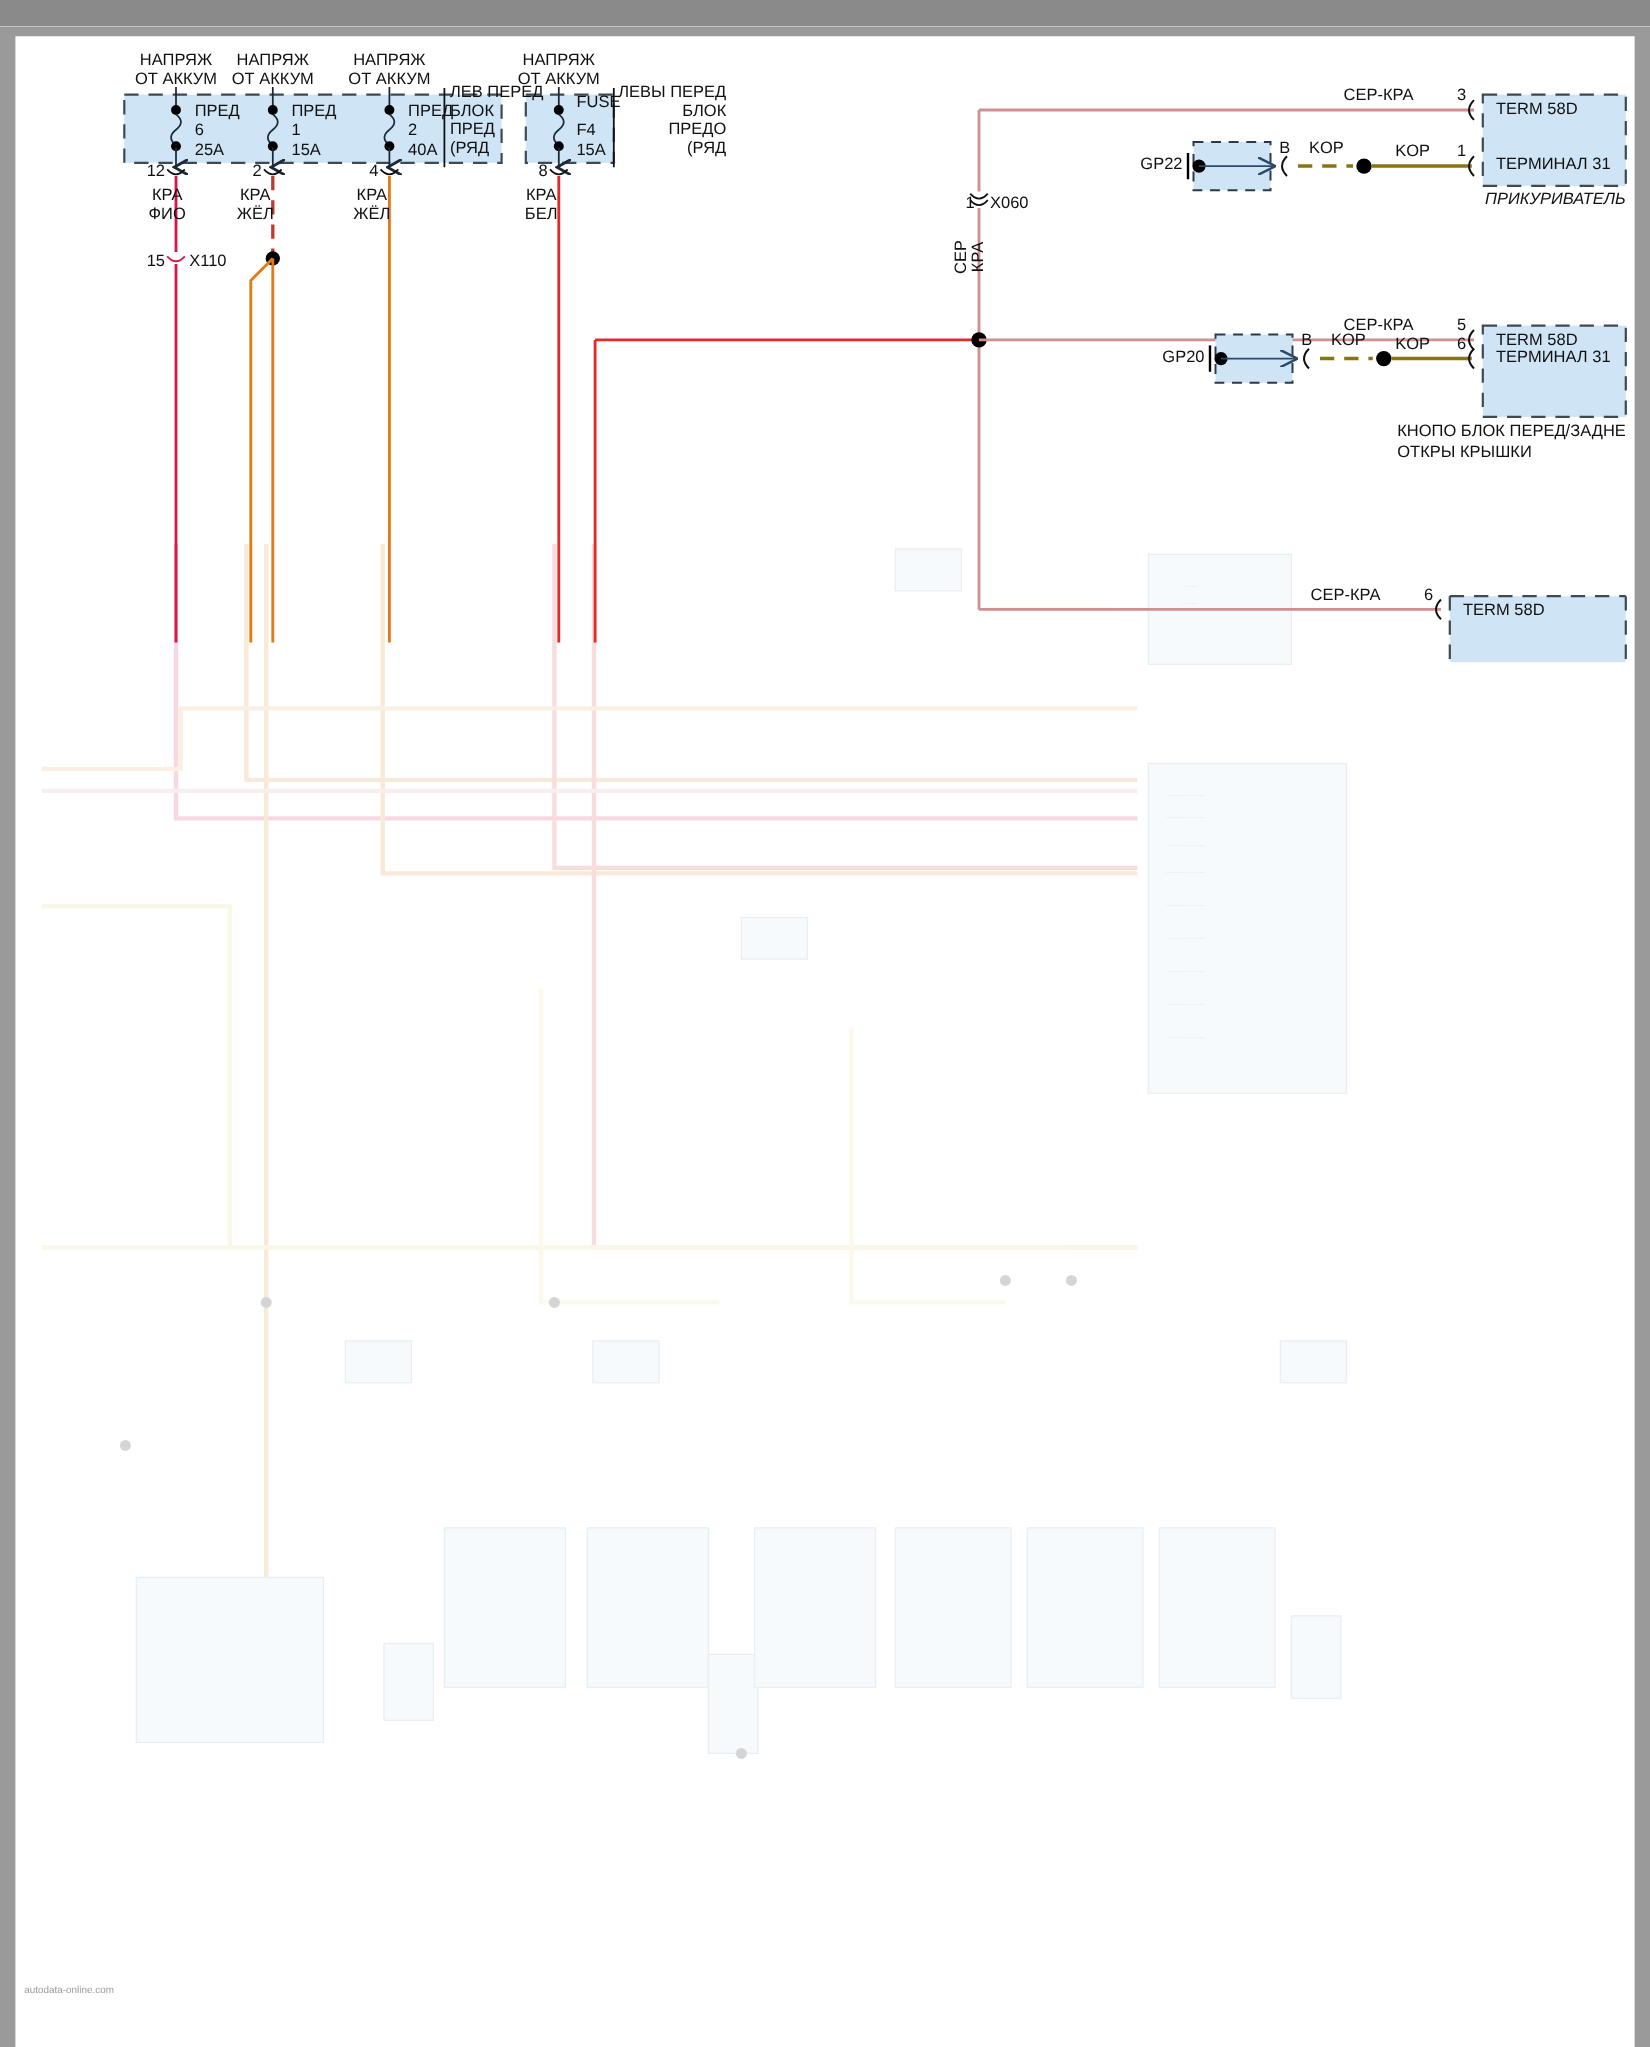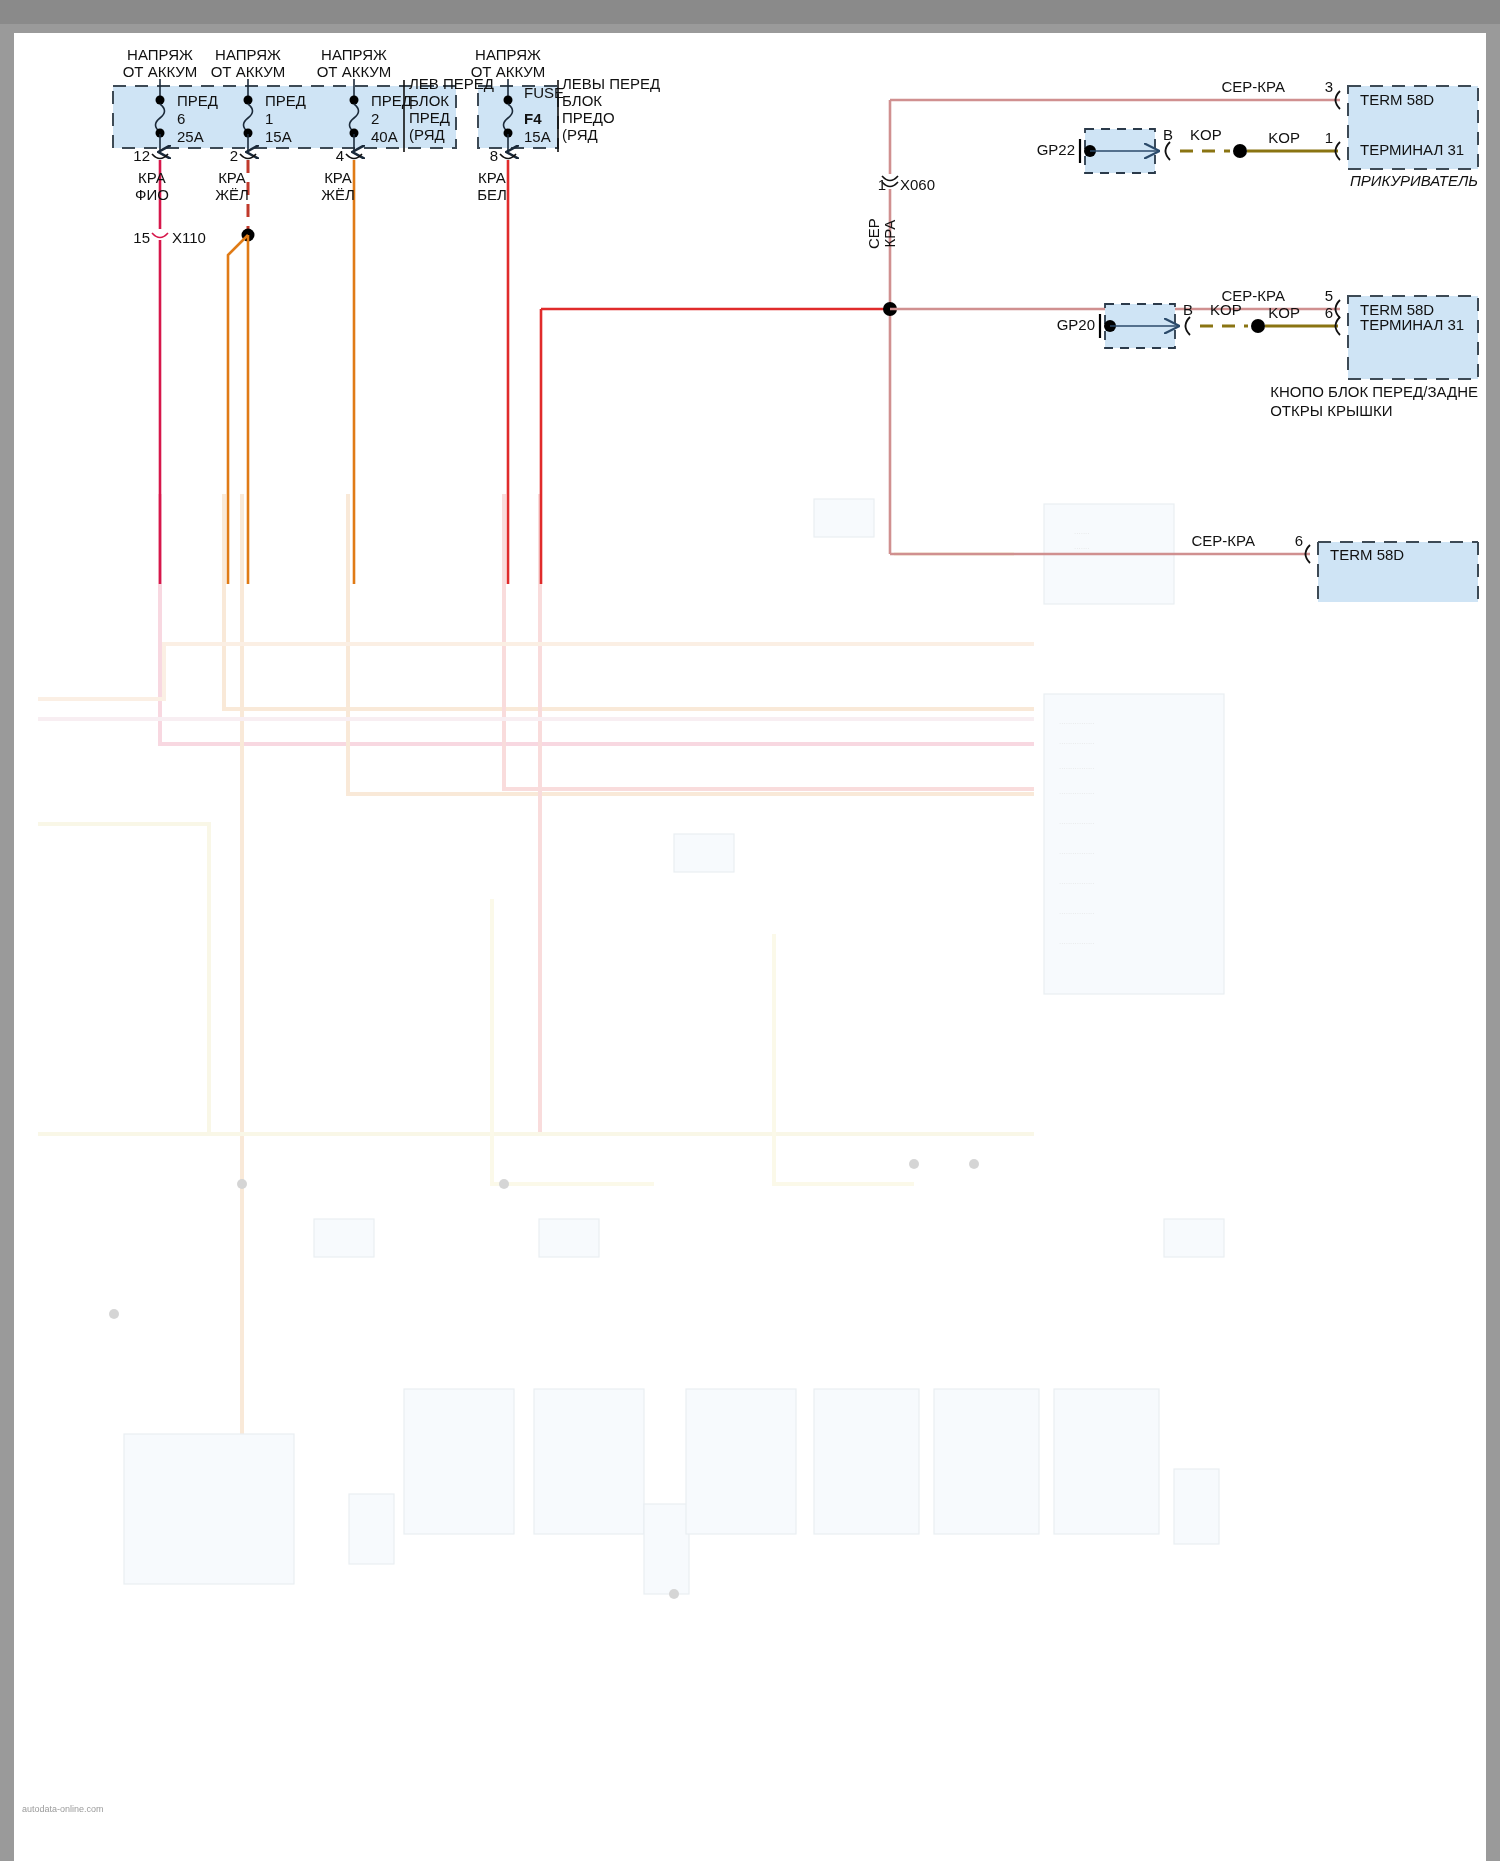--- a/index.html
+++ b/index.html
@@ -223,23 +223,23 @@
   <div class="txt" style="left:371px;top:68px;">ПРЕД</div>
   <div class="txt" style="left:371px;top:86px;">2</div>
   <div class="txt" style="left:371px;top:104px;">40A</div>
 
   <div class="txt" style="left:409px;top:51px;">ЛЕВ ПЕРЕД
 БЛОК
 ПРЕД
 (РЯД</div>
 
   <div class="txt" style="left:524px;top:60px;">FUSE</div>
-  <div class="txt" style="left:524px;top:86px;font-weight:bold;">F4</div>
+  <div class="txt" style="left:524px;top:86px;">F4</div>
   <div class="txt" style="left:524px;top:104px;">15A</div>
-  <div class="txt" style="left:562px;top:51px;">ЛЕВЫ ПЕРЕД
+  <div class="txt" style="left:562px;top:51px;text-align:right;">ЛЕВЫ ПЕРЕД
 БЛОК
 ПРЕДО
 (РЯД</div>
 
   <div class="txt r" style="left:150px;top:123px;">12</div>
   <div class="txt r" style="left:238px;top:123px;">2</div>
   <div class="txt r" style="left:344px;top:123px;">4</div>
   <div class="txt r" style="left:498px;top:123px;">8</div>
 
   <div class="txt r" style="left:152px;top:145px;text-align:center;transform:translateX(-50%);">КРА

